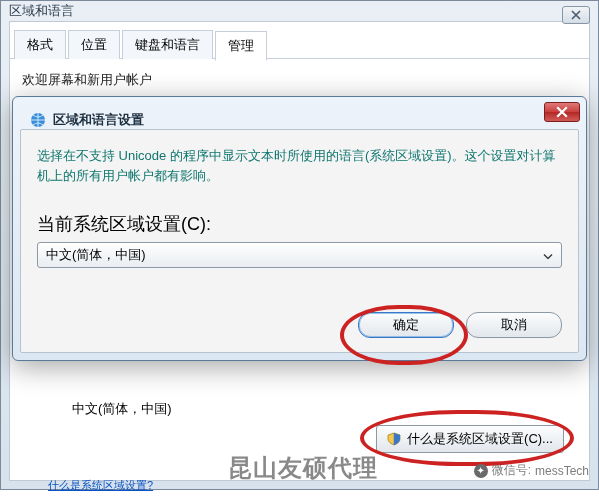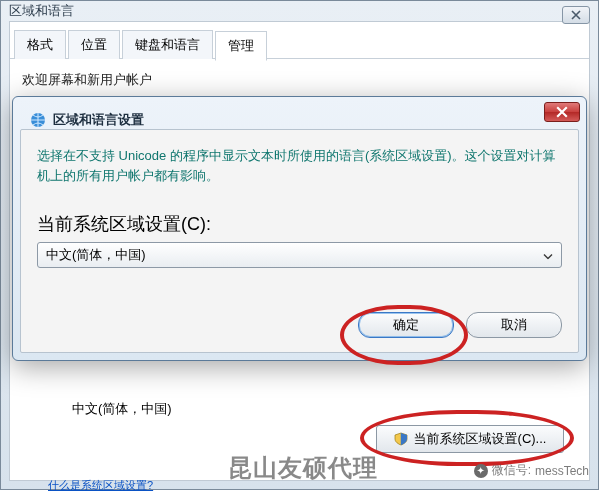--- a/index.html
+++ b/index.html
@@ -112,21 +112,21 @@
 <div class="lowtext">中文(简体，中国)</div>
 
 <div class="changebtn">
   <span class="shield">
     <svg width="14" height="14" viewBox="0 0 14 14">
         <path d="M7 1 L13 3 V7 C13 11 7 13 7 13 C7 13 1 11 1 7 V3 Z" fill="#f3c84c" stroke="#9a7a10" stroke-width="0.7"></path>
         <path d="M7 1 L7 13" stroke="#3a78c6" stroke-width="0.5"></path>
         <path d="M7 1 L13 3 V7 C13 11 7 13 7 13 Z" fill="#3a78c6"></path>
       </svg>
   </span>
-  <span>当前系统区域设置(C)...</span>
+  <span>什么是系统区域设置(C)...</span>
 </div>
 
 <a class="link">什么是系统区域设置?</a>
 
 <div class="ring ring1"></div>
 <div class="ring ring2"></div>
 
 <div class="watermark1">昆山友硕代理</div>
 <div class="watermark2">
   <span class="wm2icon">✦</span>

